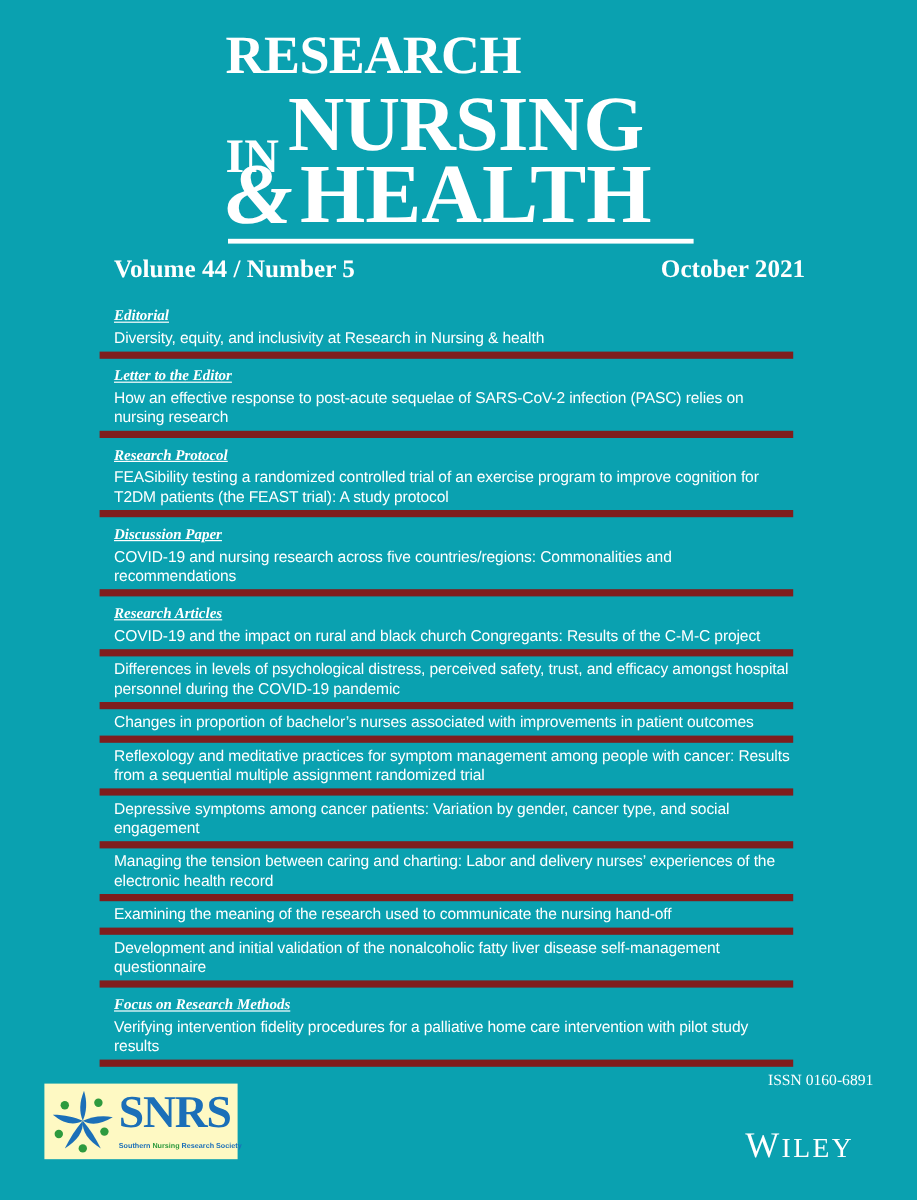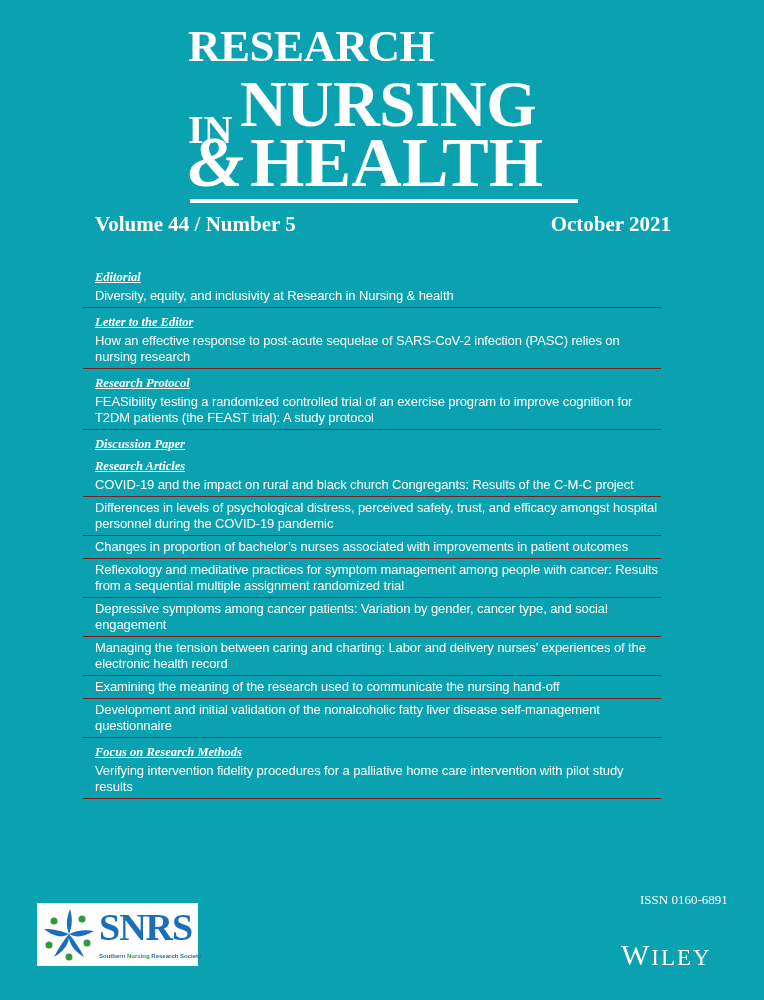--- a/index.html
+++ b/index.html
@@ -86,30 +86,30 @@
       width: 578px;
     }
     .sec-label {
       font-family: "Liberation Serif", "DejaVu Serif", serif;
       font-style: italic;
       font-weight: bold;
       font-size: 12.5px;
       text-decoration: underline;
       padding-left: 12px;
       line-height: 16px;
-      margin-top: 19px;
+      margin-top: 5px;
       color: #ffffff;
     }
     .article {
       font-family: "Liberation Sans", "DejaVu Sans", sans-serif;
       font-size: 13px;
       line-height: 16px;
       padding: 3px 0 3px 12px;
       color: #ffffff;
-      border-bottom: 1px solid #7f1d1d;
+      border-bottom: 6px solid #7f1d1d;
       letter-spacing: -0.1px;
     }
     .section {
       margin-bottom: 0;
     }
     .section + .section .sec-label {
       margin-top: 6px;
     }
     .issn {
       position: absolute;
@@ -131,21 +131,21 @@
     }
     .wiley .small {
       font-size: 23px;
     }
     .snrs-box {
       position: absolute;
       left: 37px;
       top: 903px;
       width: 161px;
       height: 63px;
-      background: #ffffff;
+      background: #fef9c3;
     }
     .snrs-mark {
       position: absolute;
       left: 3px;
       top: 2px;
       width: 58px;
       height: 58px;
     }
     .snrs-text {
       position: absolute;
@@ -197,20 +197,21 @@
     <div class="section">
       <div class="sec-label">Letter to the Editor</div>
       <div class="article">How an effective response to post-acute sequelae of SARS-CoV-2 infection (PASC) relies on nursing research</div>
     </div>
     <div class="section">
       <div class="sec-label">Research Protocol</div>
       <div class="article">FEASibility testing a randomized controlled trial of an exercise program to improve cognition for T2DM patients (the FEAST trial): A study protocol</div>
     </div>
     <div class="section">
       <div class="sec-label">Discussion Paper</div>
+      <div class="article">COVID-19 and nursing research across five countries/regions: Commonalities and recommendations</div>
     </div>
     <div class="section">
       <div class="sec-label">Research Articles</div>
       <div class="article">COVID-19 and the impact on rural and black church Congregants: Results of the C-M-C project</div>
       <div class="article">Differences in levels of psychological distress, perceived safety, trust, and efficacy amongst hospital personnel during the COVID-19 pandemic</div>
       <div class="article">Changes in proportion of bachelor’s nurses associated with improvements in patient outcomes</div>
       <div class="article">Reflexology and meditative practices for symptom management among people with cancer: Results from a sequential multiple assignment randomized trial</div>
       <div class="article">Depressive symptoms among cancer patients: Variation by gender, cancer type, and social engagement</div>
       <div class="article">Managing the tension between caring and charting: Labor and delivery nurses’ experiences of the electronic health record</div>
       <div class="article">Examining the meaning of the research used to communicate the nursing hand-off</div>

